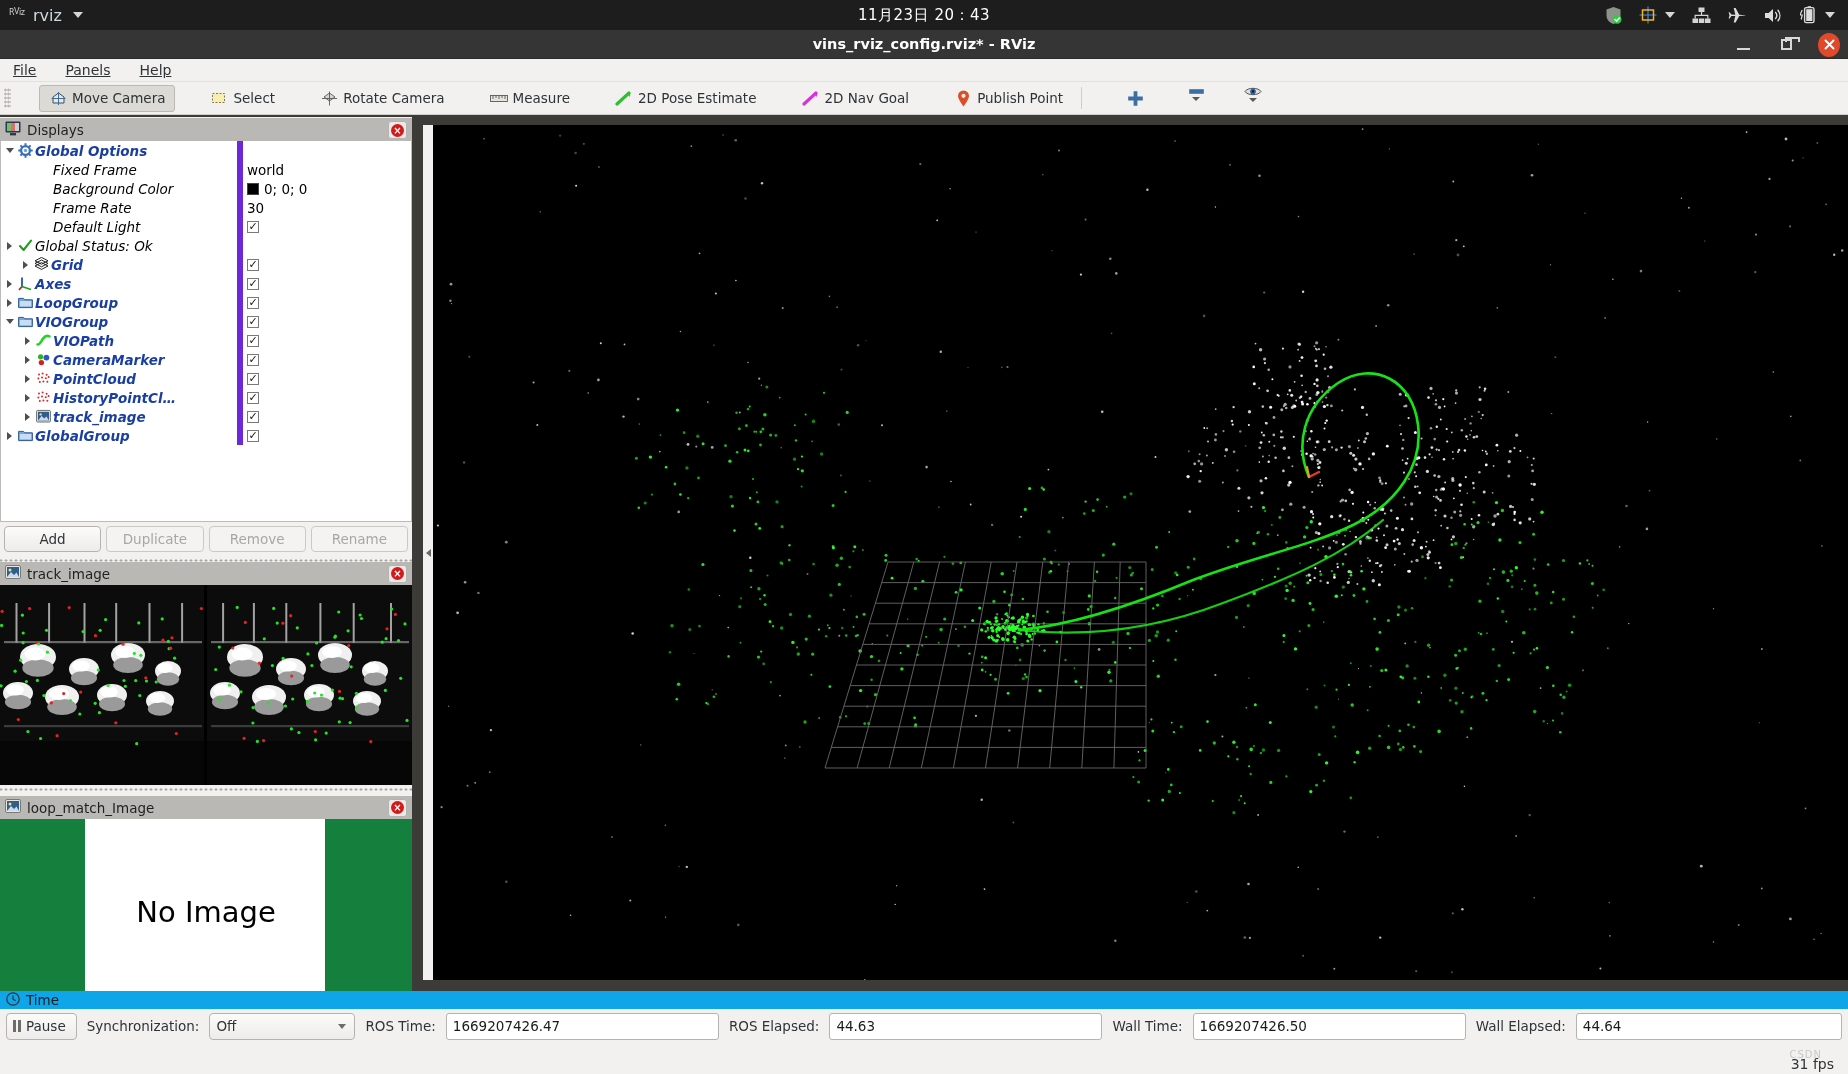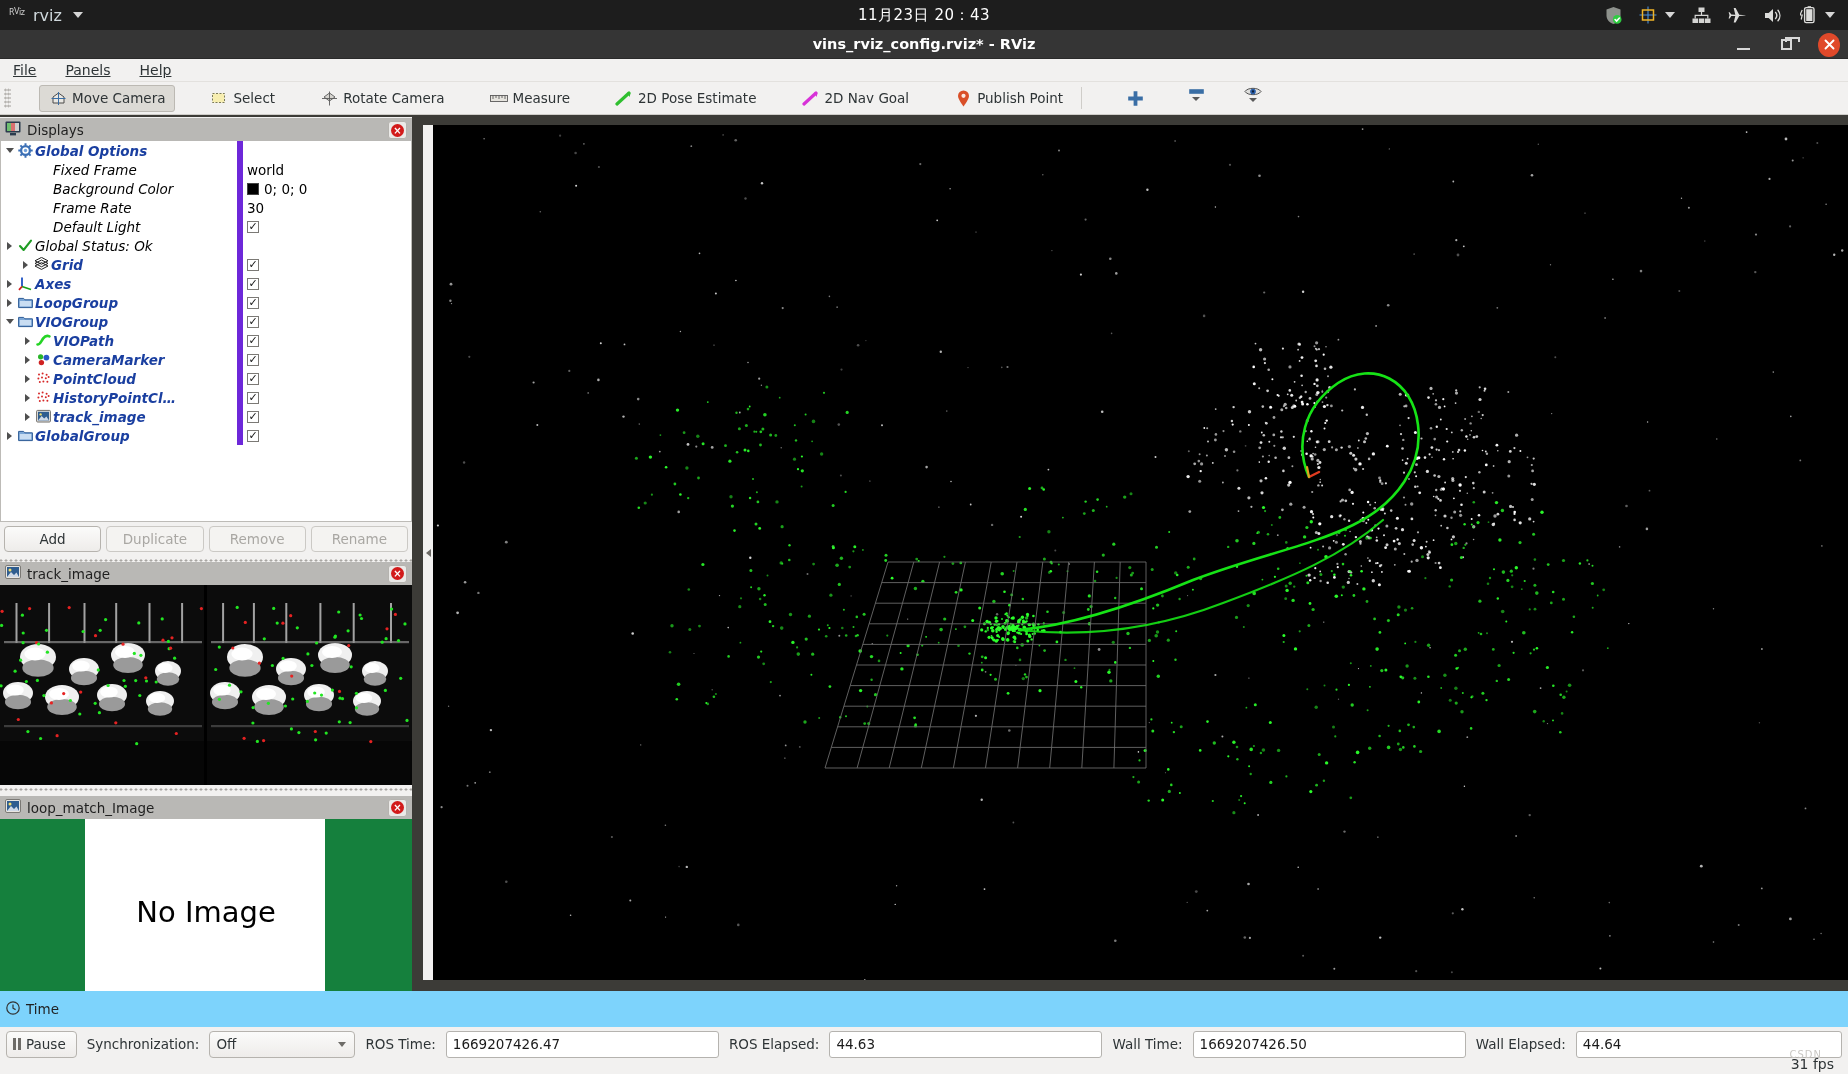--- a/index.html
+++ b/index.html
@@ -169,21 +169,21 @@
   .dock-handle {
     position: absolute; left: 423px; top: 125px; width: 10px; height: 855px;
     background: #f2f1f0; display: flex; align-items: center; justify-content: center;
   }
   .dh-arrow { width: 0; height: 0; border-top: 4px solid transparent;
               border-bottom: 4px solid transparent; border-right: 5px solid #6b6965; }
   .right-handle { position: absolute; right: 0; top: 125px; width: 6px; height: 855px; background: #f2f1f0; }
 
   
   .time-panel { position: absolute; left: 0; top: 991px; width: 1848px; height: 83px; background: #f2f1f0; }
-  .time-title { height: 36px; background: #7dd3fc; display: flex; align-items: center;
+  .time-title { height: 18px; background: #0ea5e9; display: flex; align-items: center;
                 padding: 0 6px; gap: 6px; font-size: 13.5px; color: #1f1f1f; }
   .time-row { display: flex; align-items: center; height: 34px; padding: 0 6px; gap: 10px; font-size: 13.5px; color: #2e3436; }
   .tpause {
     height: 27px; padding: 0 10px 0 6px; border: 1px solid #b6b3ae; border-radius: 4px;
     background: linear-gradient(#fbfbfa, #eeecea); display: flex; align-items: center; gap: 5px;
   }
   .pause-glyph { display: inline-flex; gap: 2px; }
   .pause-glyph i { display: block; width: 3px; height: 12px; background: #6e6c68; }
   .combo {
     width: 148px; height: 27px; border: 1px solid #b6b3ae; border-radius: 4px;

